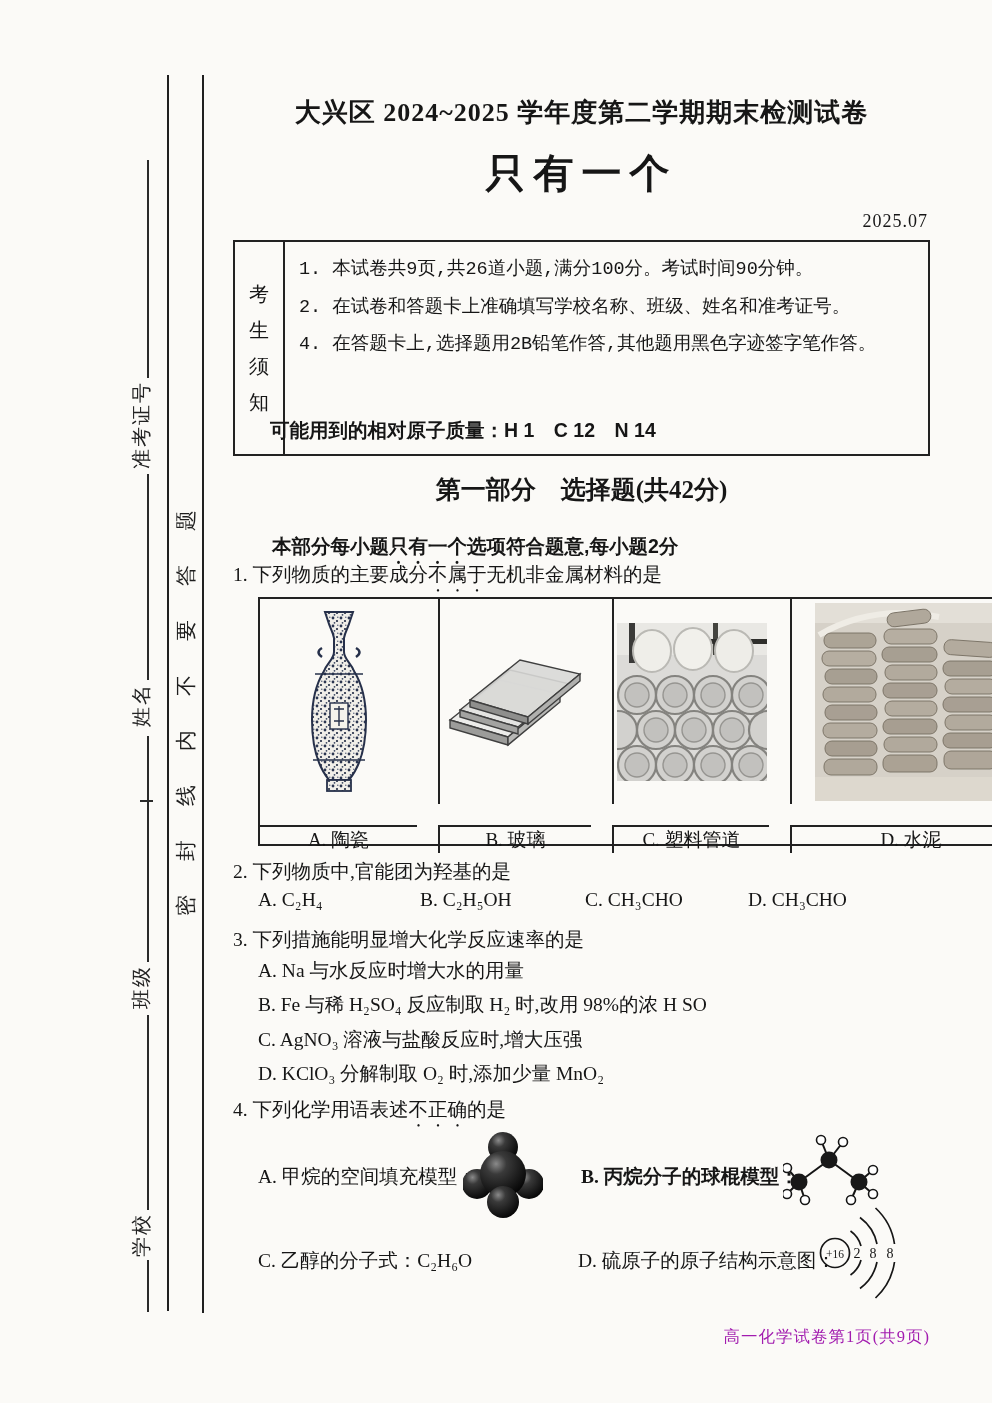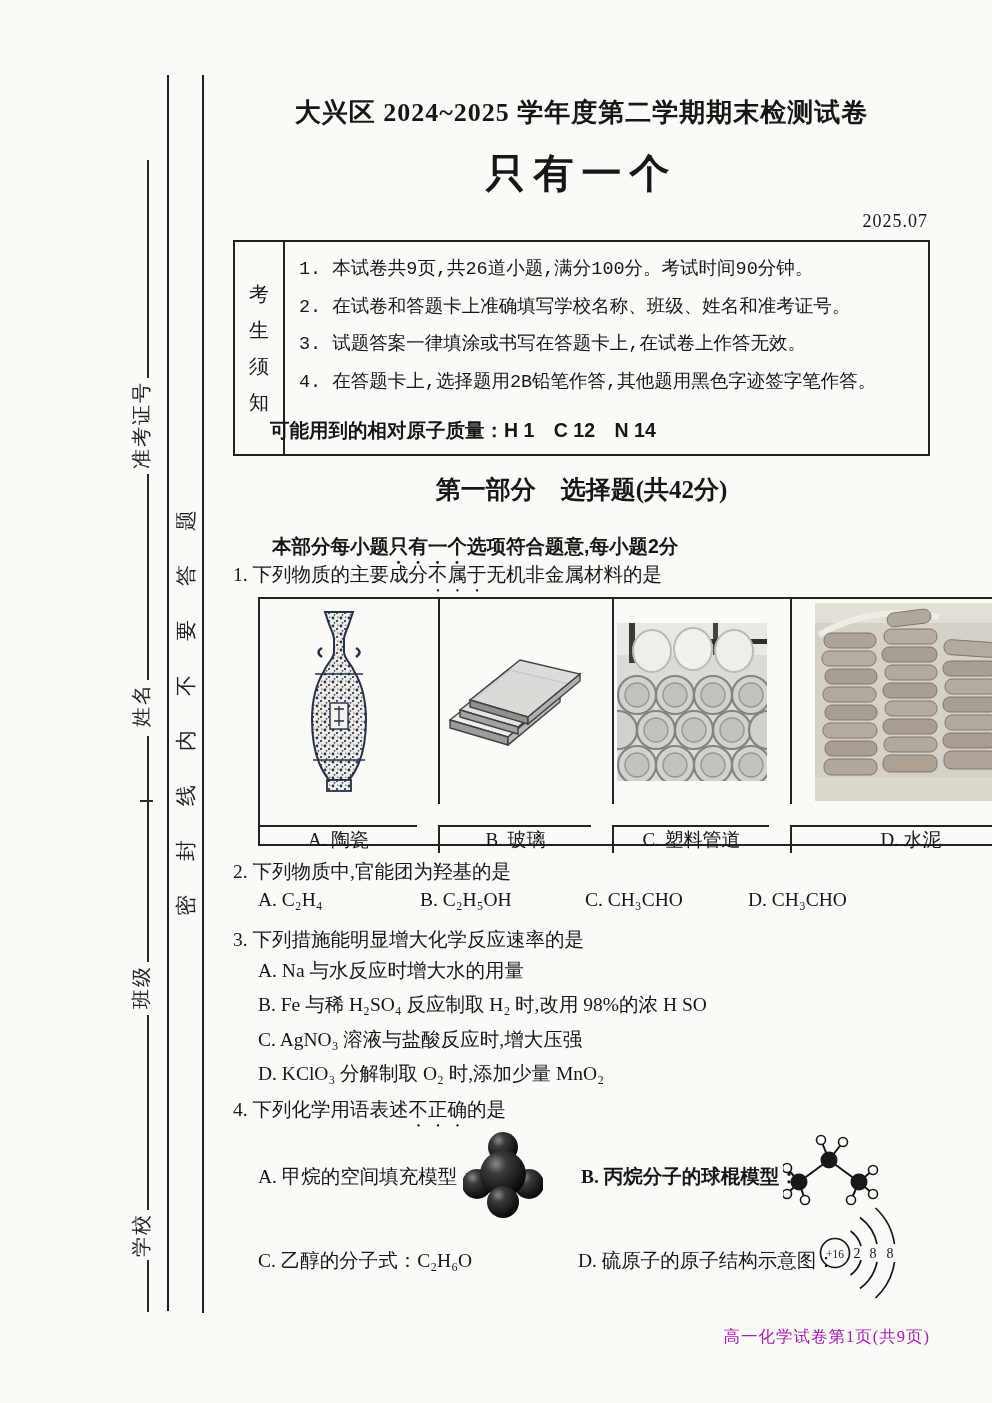--- a/index.html
+++ b/index.html
@@ -100,21 +100,20 @@
     <div class="abs subject">只有一个</div>
     <div class="abs date">2025.07</div>
 
     <div class="abs notice">
       <div class="notice-label">
         <span>考生须知</span>
       </div>
       <div class="notice-items">
         <div>1. 本试卷共9页,共26道小题,满分100分。考试时间90分钟。</div>
         <div>2. 在试卷和答题卡上准确填写学校名称、班级、姓名和准考证号。</div>
-        <div>3. 试题答案一律填涂或书写在答题卡上,在试卷上作答无效。</div>
         <div>4. 在答题卡上,选择题用2B铅笔作答,其他题用黑色字迹签字笔作答。</div>
       </div>
     </div>
 
     <div class="abs atomic">可能用到的相对原子质量：H 1　C 12　N 14</div>
     <div class="abs sec-head">第一部分　选择题(共42分)</div>
 
     <div class="abs instr">
       <span>本部分每小题</span><span class="emph">只有一个</span><span>选项符合题意,每小题2分</span>
     </div>

